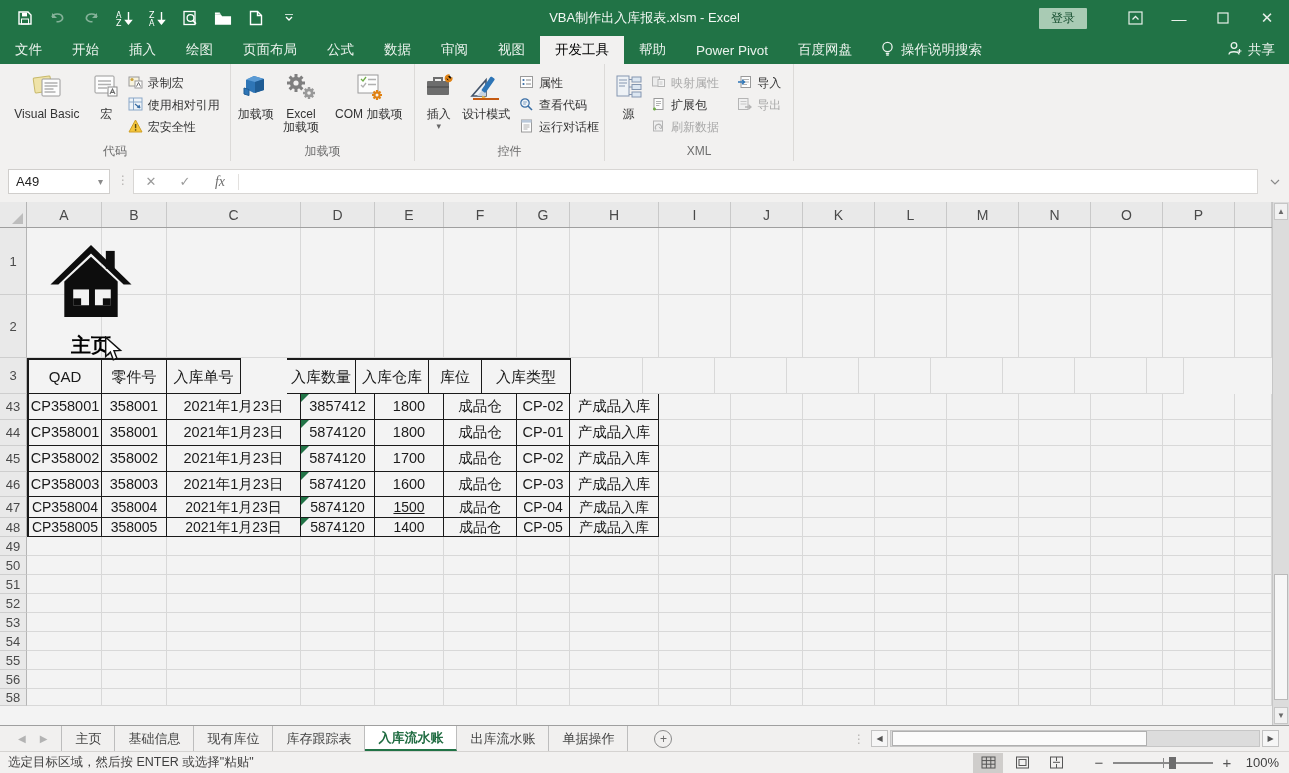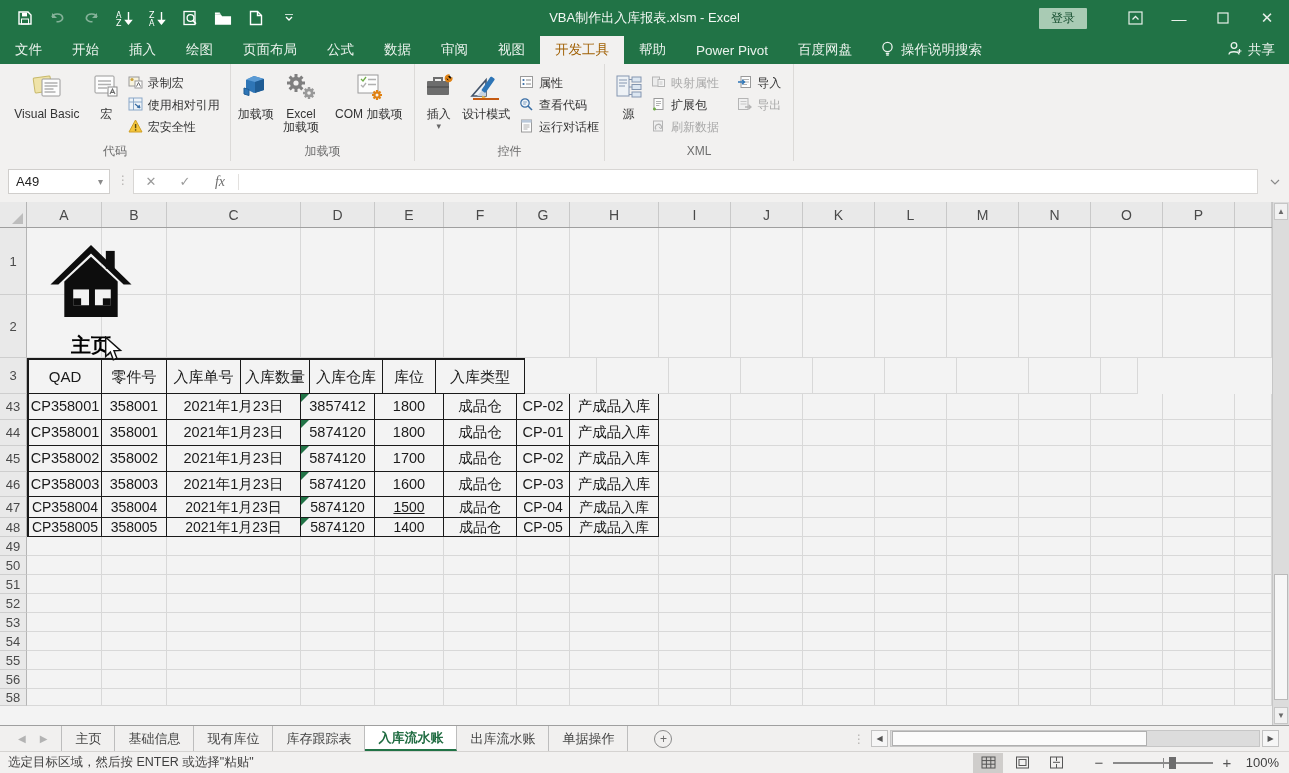--- a/index.html
+++ b/index.html
@@ -15,21 +15,21 @@
   .dim{opacity:.45;}
   .win-title{position:absolute;left:0;right:0;text-align:center;font-size:13px;color:#f2f7f3;pointer-events:none;}
   .win-controls{position:absolute;right:0;top:0;height:36px;display:flex;align-items:center;gap:0;}
   .signin{width:48px;height:21px;margin-right:26px;background:#a9cbb4;border:none;border-radius:1px;
           font-size:12px;color:#174f30;font-family:inherit;}
   .wbtn{width:44px;height:36px;display:flex;align-items:center;justify-content:center;font-size:15px;color:#e8f0ea;}
 
   
   .tabrow{position:absolute;left:0;top:36px;width:100%;height:28px;background:#217346;display:flex;align-items:stretch;font-size:13.5px;color:#eaf2ec;}
   .rtab{display:flex;align-items:center;padding:0 15px;cursor:default;white-space:nowrap;}
-  .rtab.active{background:#f2f1f0;color:#a16207;}
+  .rtab.active{background:#f2f1f0;color:#000000;}
   .tellme{display:flex;align-items:center;gap:7px;padding:0 14px;white-space:nowrap;}
   .share{position:absolute;right:14px;top:0;height:28px;display:flex;align-items:center;gap:5px;}
 
   
   .ribbon{position:absolute;left:0;top:64px;width:100%;height:97px;background:#f2f1f0;border-bottom:1px solid #c9c7c5;display:flex;}
   .rgroup{display:flex;flex-direction:column;border-right:1px solid #dcdad8;box-sizing:border-box;}
   .rbtns{flex:1;display:flex;align-items:stretch;padding:3px 3px 0 5px;}
   .glabel{height:17px;line-height:15px;text-align:center;font-size:12px;color:#6e6e6e;}
   .bigbtn{display:flex;flex-direction:column;align-items:center;padding-top:5px;gap:3px;font-size:12px;color:#333;text-align:center;line-height:13px;}
   .bigbtn .blabel{white-space:pre-line;}
@@ -569,21 +569,21 @@
         <div class="rowh">3</div>
         <div class="cell tbl th first" style="width: 75px; line-height: 35px;">
           <span>QAD</span>
         </div>
         <div class="cell tbl th" style="width: 65px; line-height: 35px;">
           <span>零件号</span>
         </div>
         <div class="cell tbl th" style="width: 74px; line-height: 35px;">
           <span>入库单号</span>
         </div>
-        <div class="cell tbl th" style="width: 69px; line-height: 35px;">
+        <div class="cell tbl th" style="width: 69px; line-height: 35px; margin-left: 46px;">
           <span>入库数量</span>
         </div>
         <div class="cell tbl th" style="width: 73px; line-height: 35px;">
           <span>入库仓库</span>
         </div>
         <div class="cell tbl th" style="width: 53px; line-height: 35px;">
           <span>库位</span>
         </div>
         <div class="cell tbl th" style="width: 89px; line-height: 35px;">
           <span>入库类型</span>

